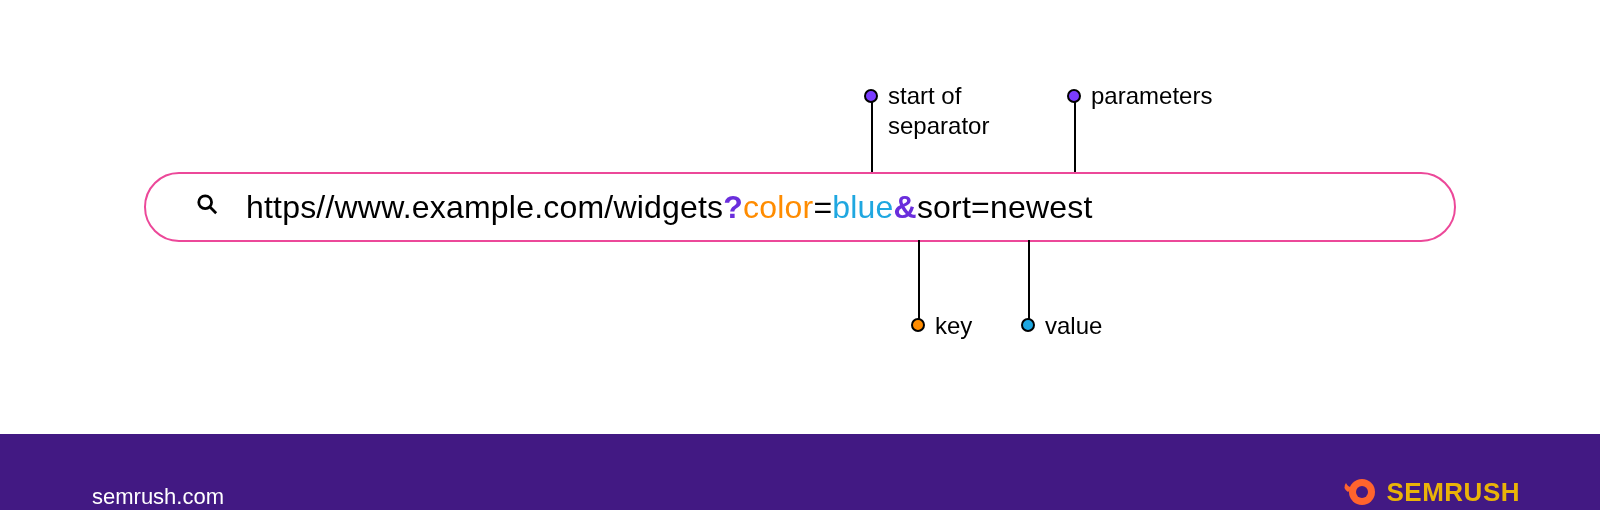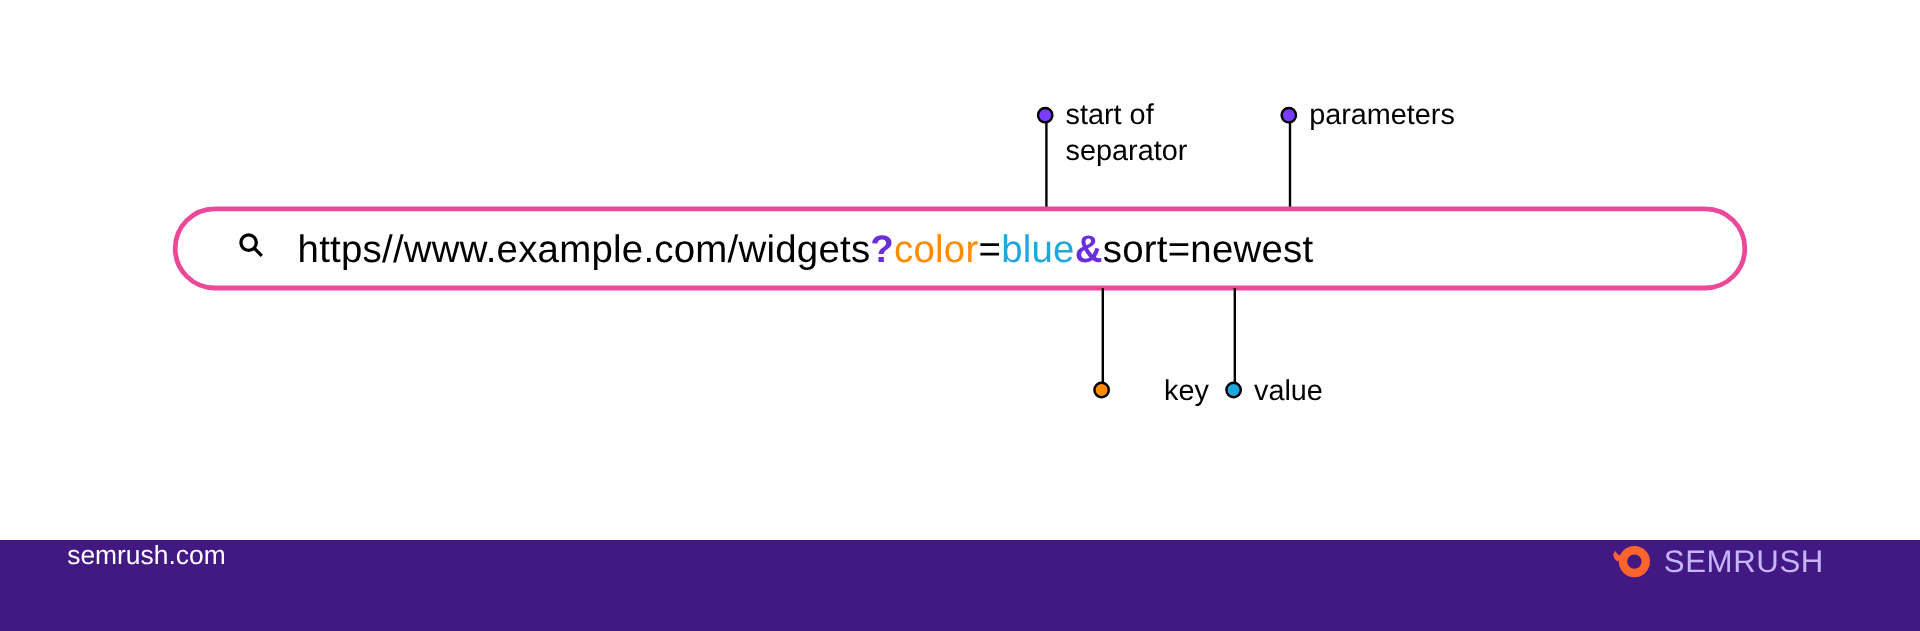--- a/index.html
+++ b/index.html
@@ -16,21 +16,21 @@
       width: 100%;
       height: 450px;
       text-decoration: underline;
     }
     .url-bar {
       position: absolute;
       left: 144px;
       top: 172px;
       width: 1312px;
       height: 70px;
-      border: 4px solid #ec4899;
+      border: 2px solid #ec4899;
       border-radius: 40px;
       display: flex;
       align-items: center;
       padding-left: 50px;
       background: #fff;
     }
     .search-icon {
       font-size: 22px;
       font-weight: 900;
       margin-right: 28px;
@@ -64,43 +64,43 @@
     .dot-blue   { background: #1fa7e0; }
     .line {
       position: absolute;
       width: 2px;
       background: #000;
     }
 
     .footer {
       position: absolute;
       left: 0;
-      bottom: 0;
+      bottom: 16px;
       width: 100%;
       height: 76px;
       background: #421983;
       display: flex;
-      align-items: flex-start;
+      align-items: flex-end;
       justify-content: space-between;
-      padding: 0 80px 0 56px;
+      padding: 0 80px 0 92px;
     }
     .footer-link {
       color: #fff;
       font-size: 22px;
       font-weight: 500;
     }
     .brand {
       display: flex;
       align-items: center;
       gap: 10px;
     }
     .brand-text {
-      color: #c4b5fd;
+      color: #eab308;
       font-size: 26px;
-      font-weight: 400;
+      font-weight: 700;
       letter-spacing: .5px;
     }
     .brand-icon svg { display:block; }
   </style>
 </head>
 <body>
 
 <div class="canvas">
 
   <div class="line" style="left:871px; top:101px; height:74px;"></div>
@@ -121,21 +121,21 @@
         <line x1="15" y1="15" x2="22" y2="22"></line>
       </svg>
     </span>
     <span class="url-text">
       <span>https//www.example.com/widgets</span><span class="seg-purple">?</span><span class="seg-orange">color</span><span>=</span><span class="seg-blue">blue</span><span class="seg-purple">&amp;</span><span>sort</span><span>=</span><span>newest</span>
     </span>
   </div>
 
   <div class="line" style="left:918px; top:240px; height:80px;"></div>
   <div class="dot dot-orange" style="left:911px; top:318px;"></div>
-  <div class="annot" style="left:970px; top:311px;">key</div>
+  <div class="annot" style="left:935px; top:311px;">key</div>
 
   <div class="line" style="left:1028px; top:240px; height:80px;"></div>
   <div class="dot dot-blue" style="left:1021px; top:318px;"></div>
   <div class="annot" style="left:1045px; top:311px;text-align:right;">value</div>
 
 </div>
 
 <div class="footer">
   <span class="footer-link">semrush.com</span>
   <span class="brand">

